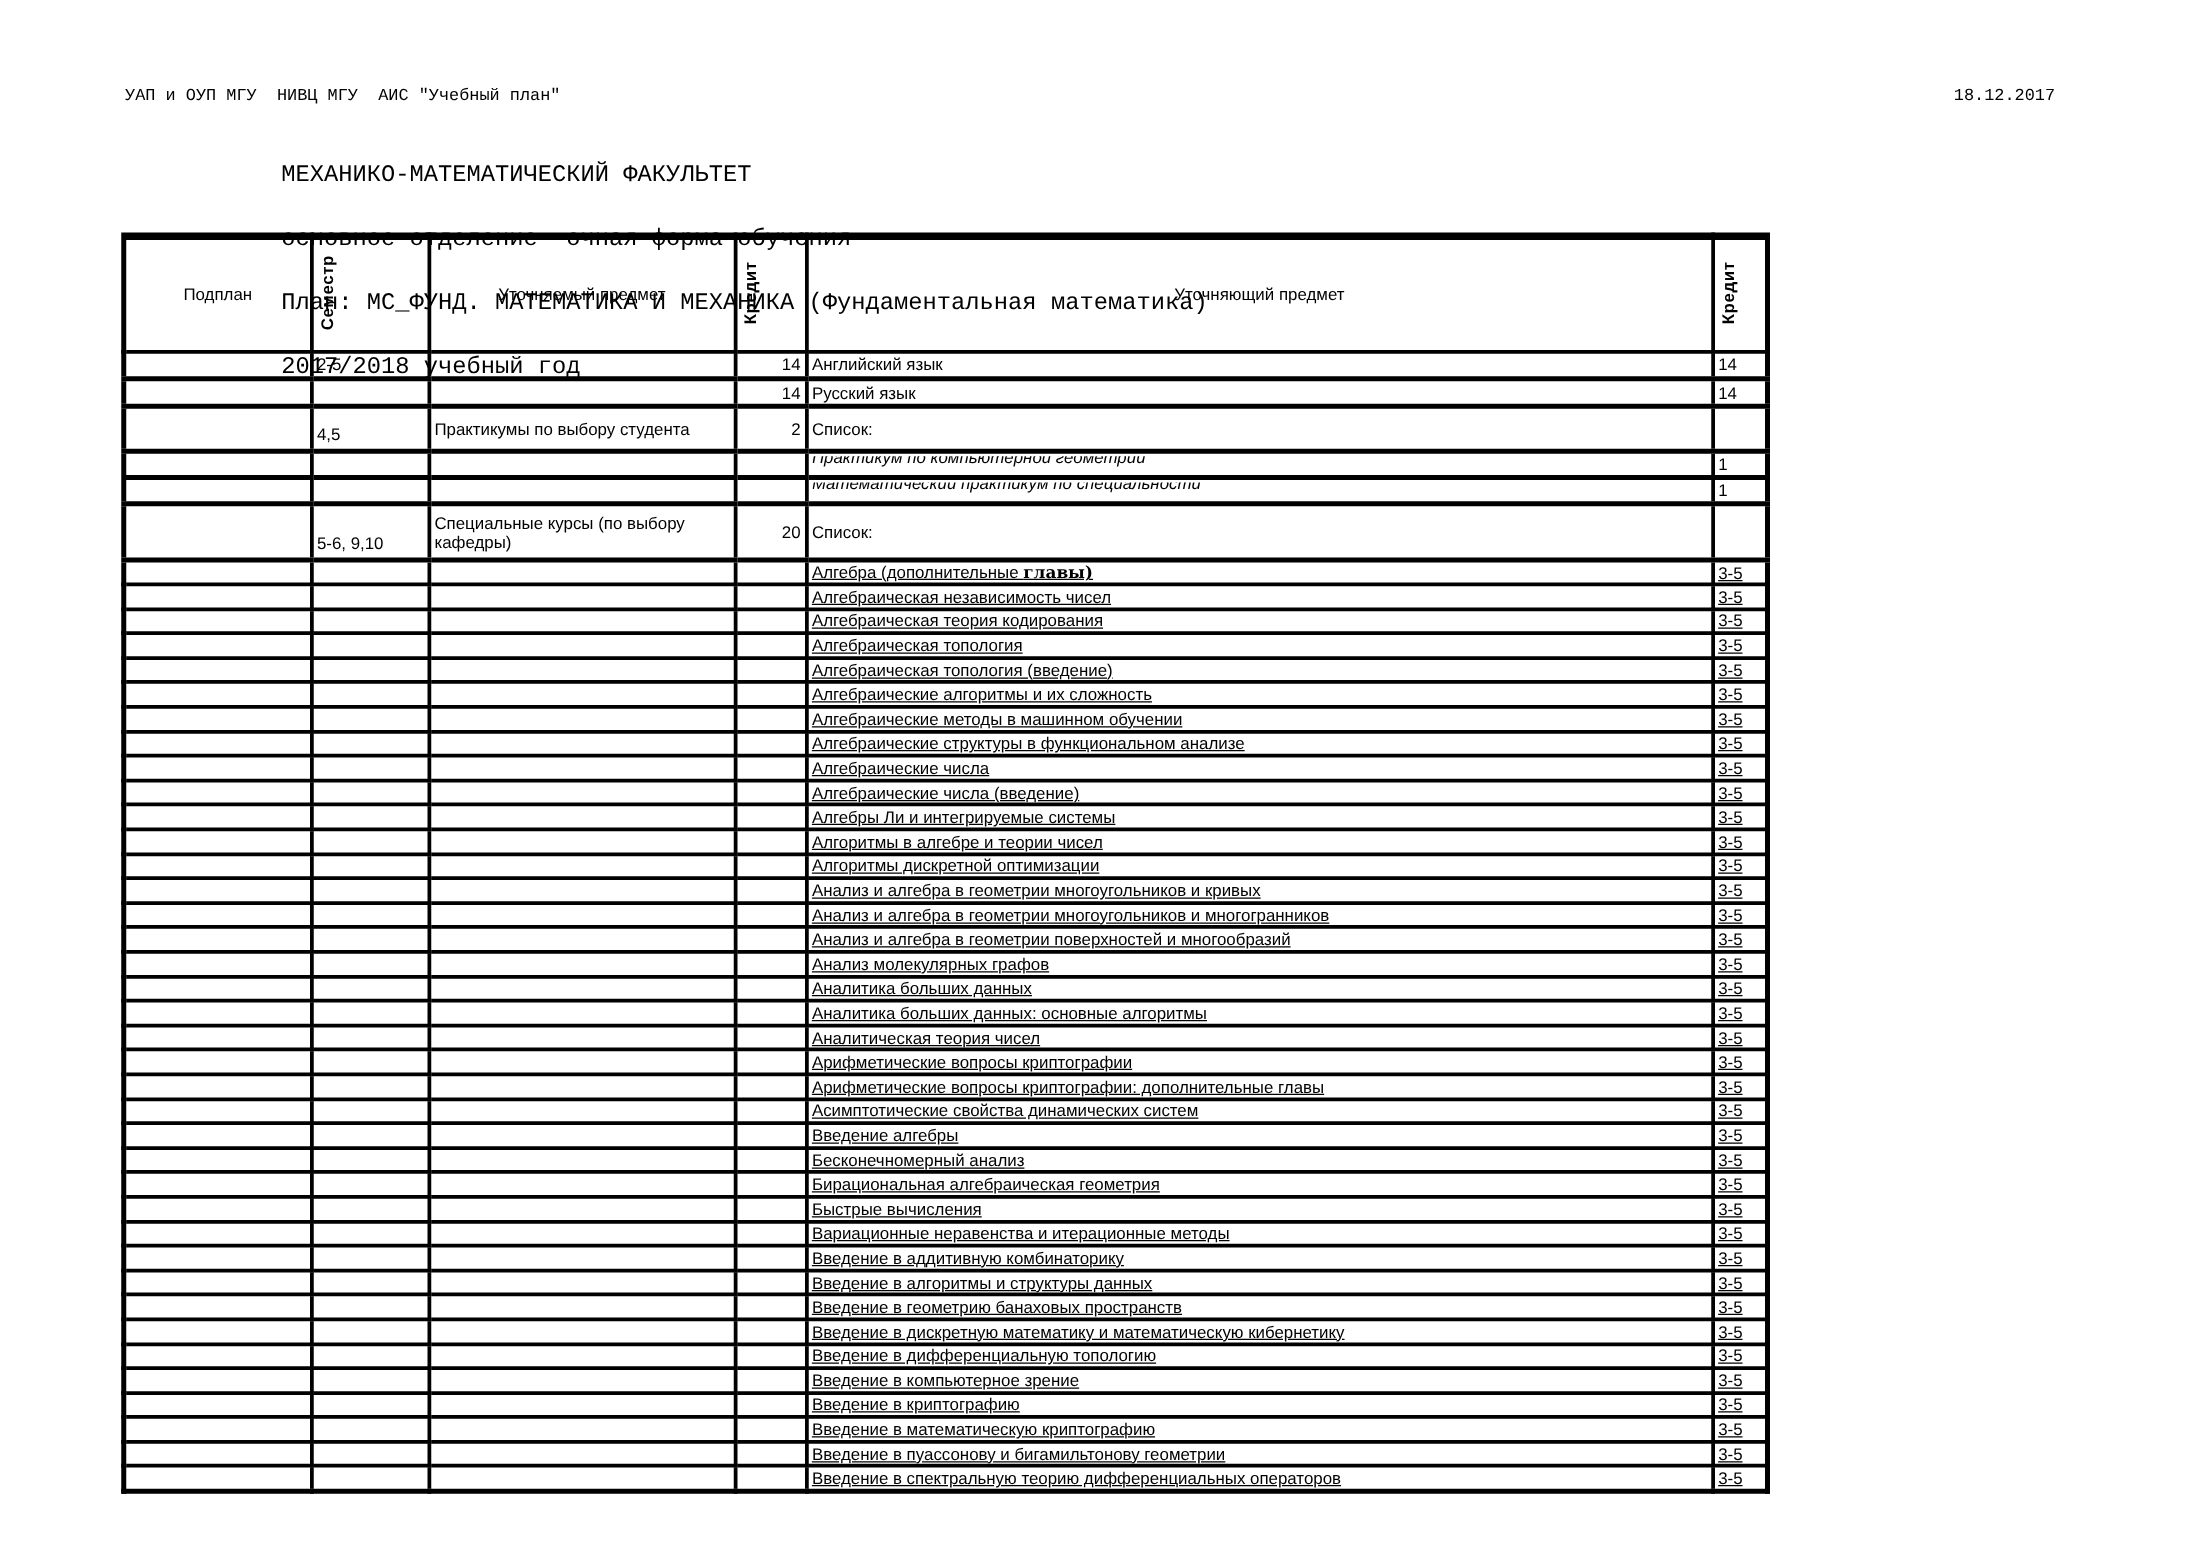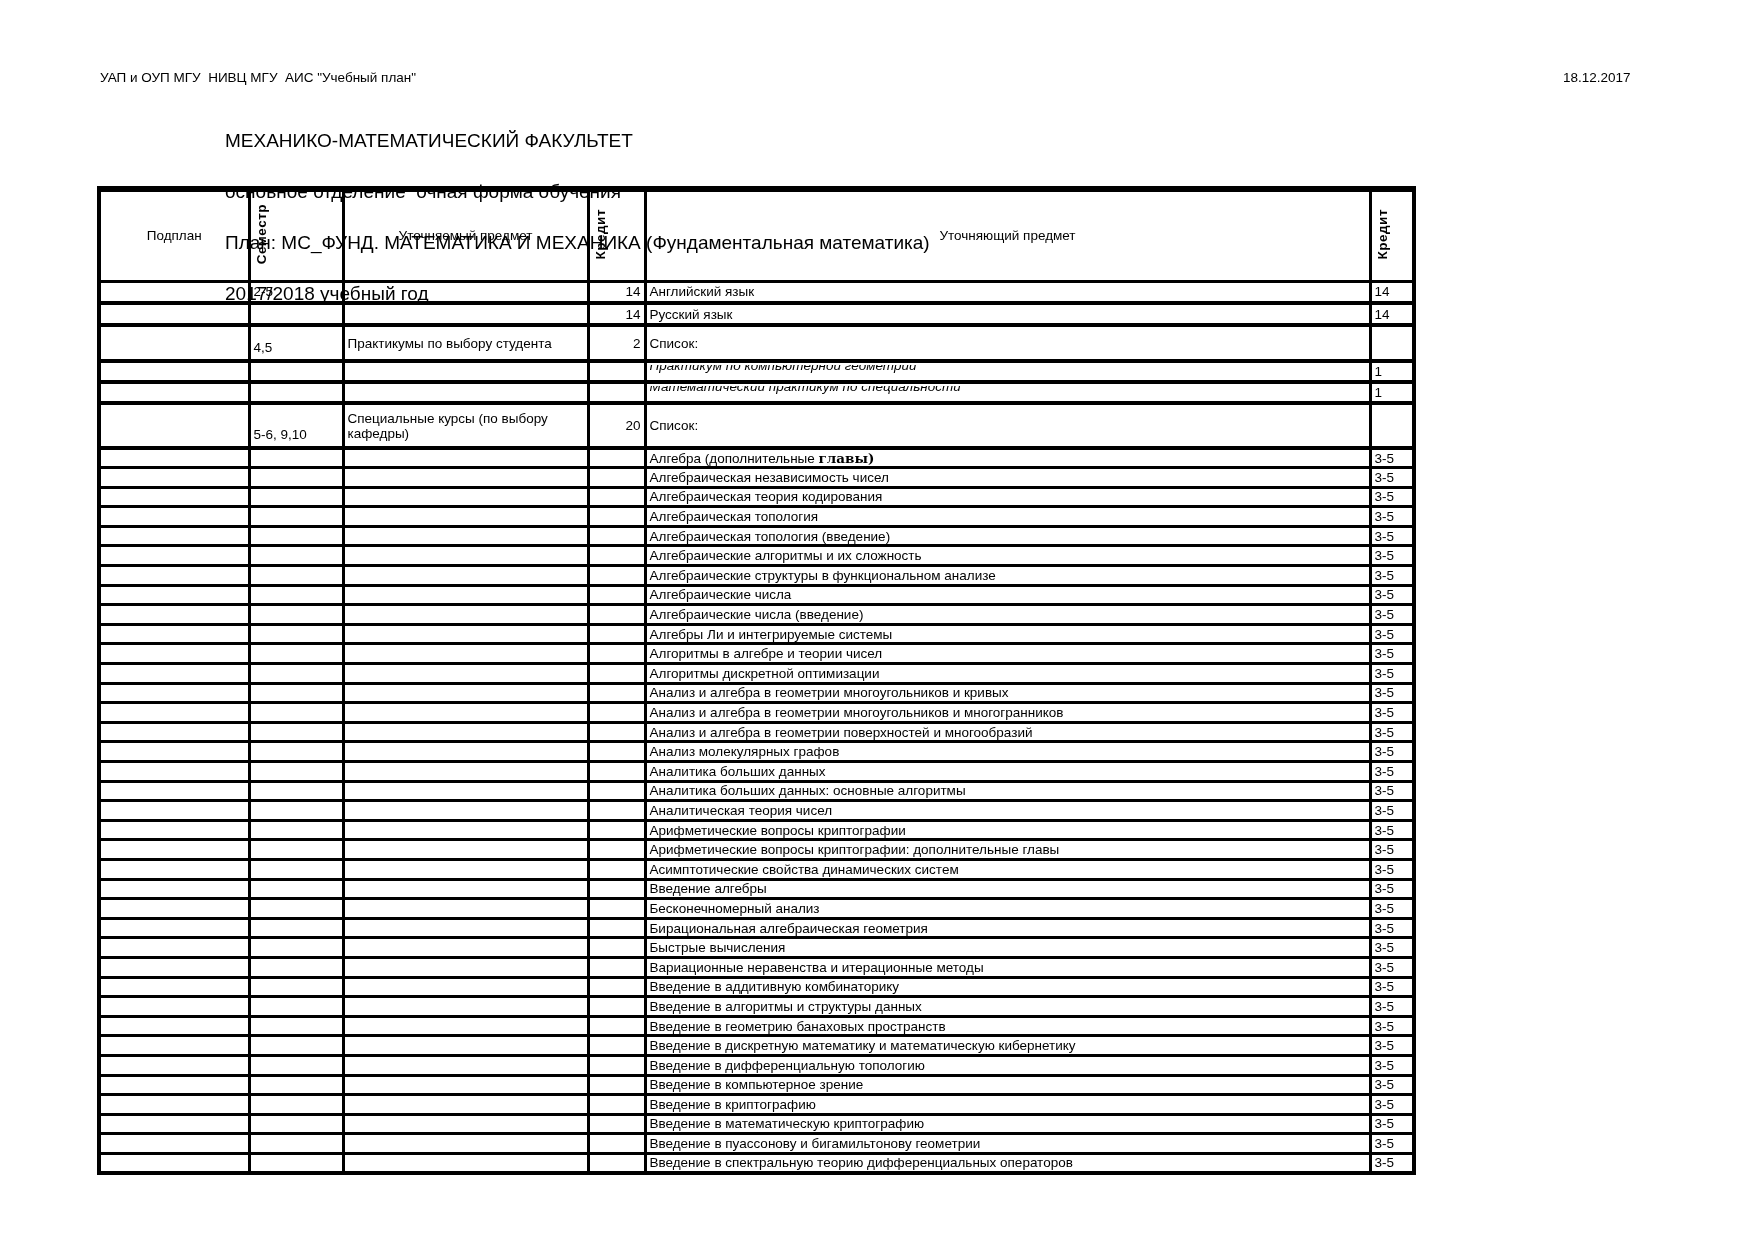--- a/index.html
+++ b/index.html
@@ -1,20 +1,20 @@
 <!DOCTYPE html>
 <html><head>
 <meta charset="utf-8">
 <style>
   html,body{margin:0;padding:0;}
   body{
     width:1754px;height:1240px;background:#ffffff;color:#000;
     font-family:"Liberation Sans", sans-serif;position:relative;overflow:hidden;
   }
-  .abs{position:absolute;}
+  .abs{position:absolute;font-family:Liberation Mono, monospace;}
   .app-line{left:100px;top:70px;font-size:13.5px;white-space:pre;}
   .date-line{left:1563px;top:70px;font-size:13.5px;}
   .title-block{left:225px;top:98px;font-size:19px;line-height:17px;white-space:pre;}
   table.plan{
     position:absolute;left:97px;top:186px;
     border-collapse:collapse;table-layout:fixed;width:1319px;
     border:4px solid #000;border-top-width:6px;
   }
   table.plan td, table.plan th{
     border:3px solid #000;font-size:13.5px;line-height:15px;
@@ -23,21 +23,21 @@
   }
   thead tr{height:92px;}
   th{text-align:center;font-weight:bold;}
   th.h-vert{text-align:left;padding:2px 1px;}
   .vert{
     display:inline-block;writing-mode:vertical-rl;transform:rotate(180deg);
     font-weight:bold;letter-spacing:0.5px;
   }
   tr.type-normal{height:22px;}
   tr.type-clip{height:21px;}
-  tr.type-subject{height:19.6px;}
+  tr.type-subject{height:19.6px;text-decoration:underline;}
   tr.block td{border-bottom-width:4px;}
   thead tr th{border-bottom-width:4px;}
   td.c-credit{text-align:right;padding:0 2px;}
   td.c-credit2{text-align:left;padding:0 2px;}
   tr.type-tall td{vertical-align:middle;}
   tr.type-tall td.c-sem{vertical-align:bottom;padding-bottom:4px;}
   tr.type-tall td.c-subj{white-space:normal;}
   td.c-ref{padding:0 3px;}
   .clip-cell{vertical-align:top;}
   .clip-box{overflow:hidden;height:13px;font-style:italic;}
@@ -179,20 +179,28 @@
         <td class="c-subj"></td>
         <td class="c-credit"></td>
         <td class="c-ref">Алгебраические алгоритмы и их сложность</td>
         <td class="c-credit2">3-5</td>
       </tr>
       <tr class="type-subject">
         <td class="c-subplan"></td>
         <td class="c-sem"></td>
         <td class="c-subj"></td>
         <td class="c-credit"></td>
+        <td class="c-ref">Алгебраические методы в машинном обучении</td>
+        <td class="c-credit2">3-5</td>
+      </tr>
+      <tr class="type-subject">
+        <td class="c-subplan"></td>
+        <td class="c-sem"></td>
+        <td class="c-subj"></td>
+        <td class="c-credit"></td>
         <td class="c-ref">Алгебраические структуры в функциональном анализе</td>
         <td class="c-credit2">3-5</td>
       </tr>
       <tr class="type-subject">
         <td class="c-subplan"></td>
         <td class="c-sem"></td>
         <td class="c-subj"></td>
         <td class="c-credit"></td>
         <td class="c-ref">Алгебраические числа</td>
         <td class="c-credit2">3-5</td>

